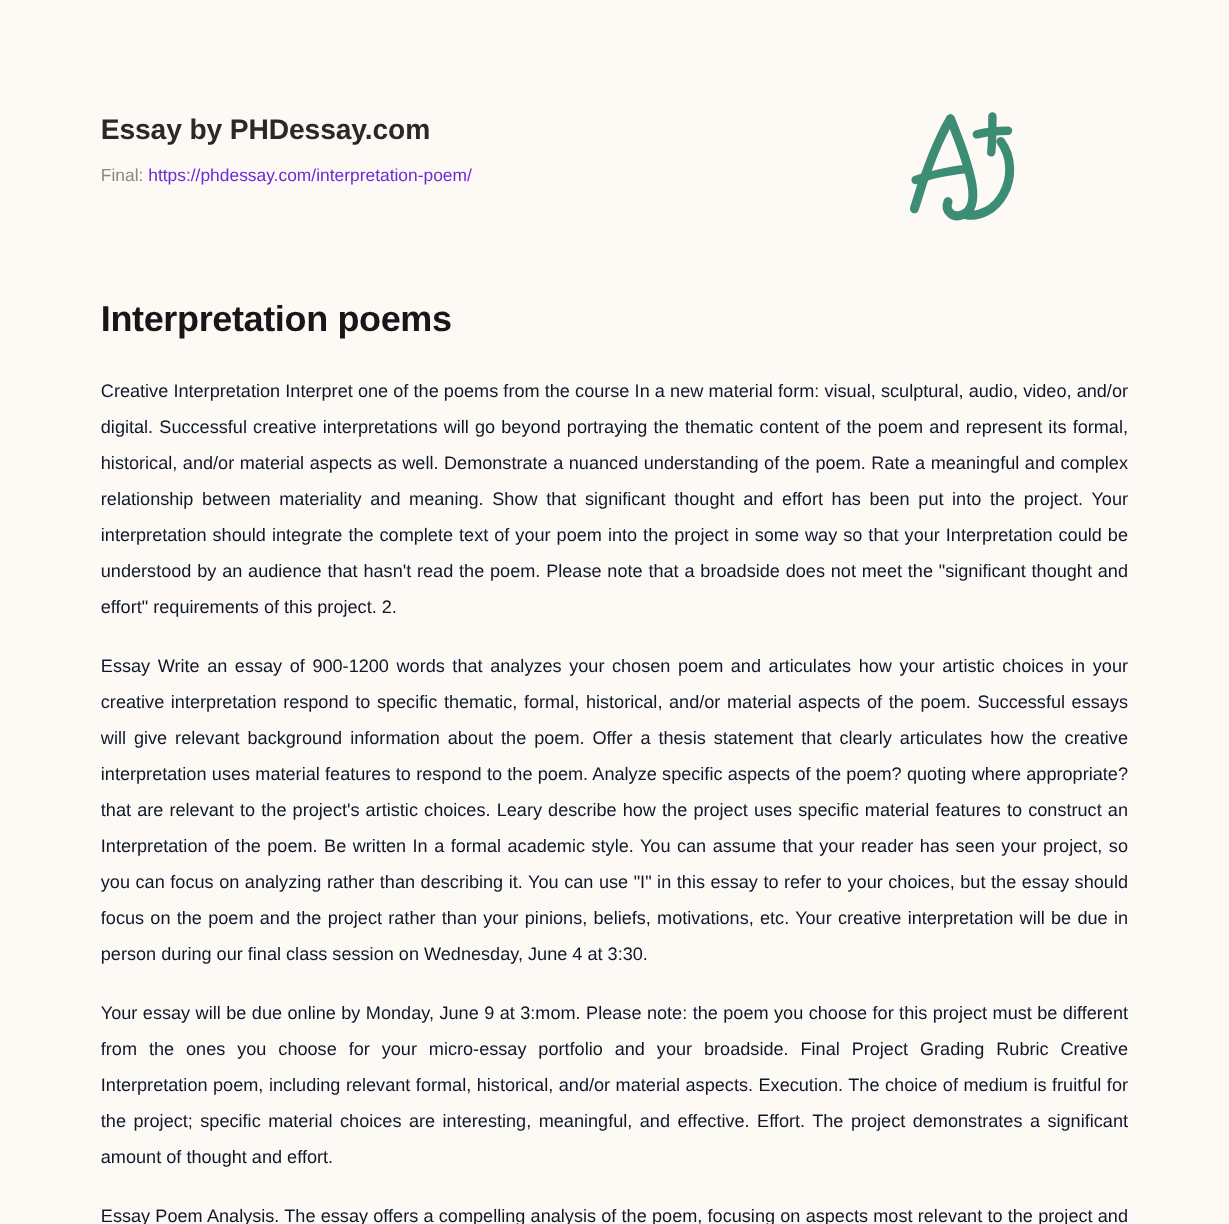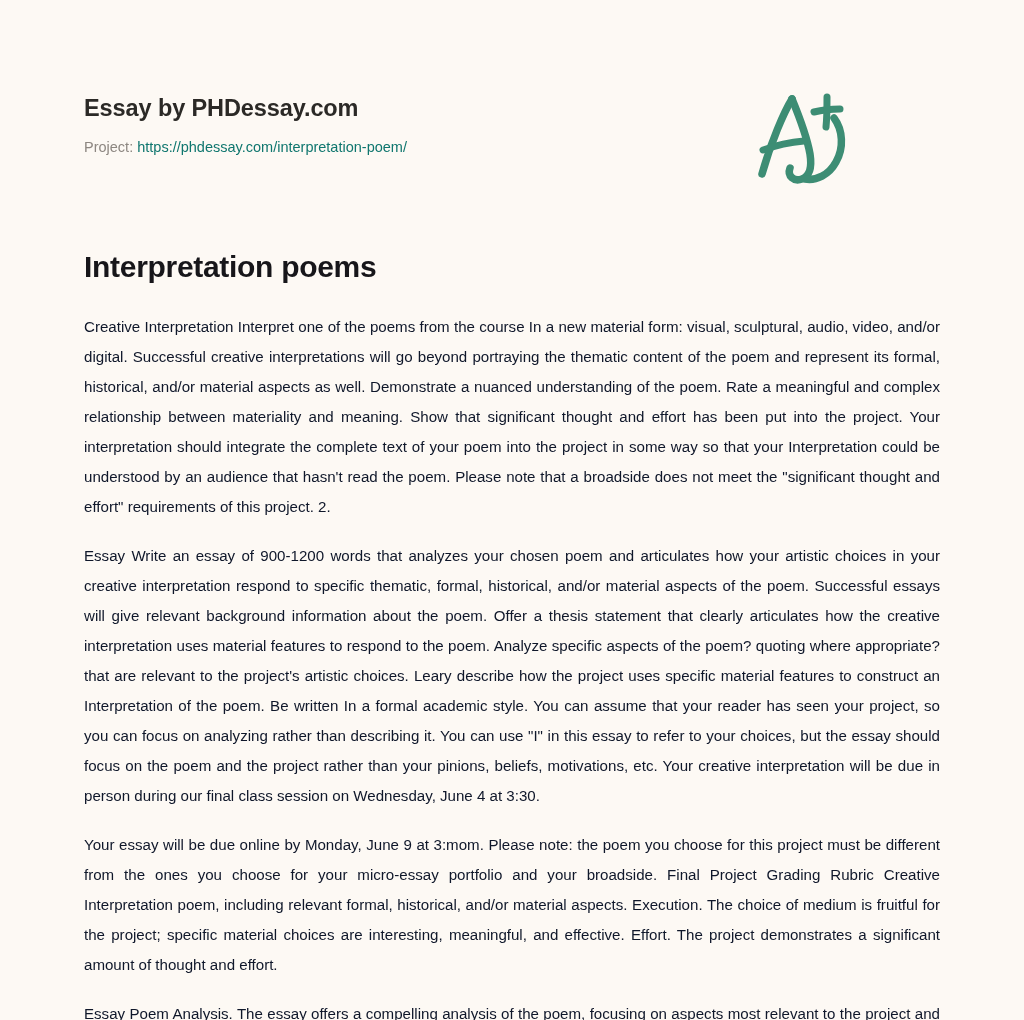--- a/index.html
+++ b/index.html
@@ -44,21 +44,21 @@
 
   .source-line {
     margin-top: 17px;
     font-size: 14.5px;
     color: #8d8781;
     line-height: 1.2;
     white-space: nowrap;
   }
 
   .source-link {
-    color: #0f766e;
+    color: #6d28d9;
     text-decoration: none;
   }
 
   
   .logo {
     position: absolute;
     top: 52px;
     right: 86px;
     width: 110px;
     height: 112px;
@@ -94,21 +94,21 @@
 </style>
 </head>
 <body>
 
 <div class="page">
 
   <div class="header">
     <h1 class="brand-title">Essay by PHDessay.com</h1>
 
     <div class="source-line">
-      <span>Project:</span>
+      <span>Final:</span>
       <a class="source-link" href="#">https://phdessay.com/interpretation-poem/</a>
     </div>
 
     <div class="logo">
       <svg viewBox="0 0 110 112" xmlns="http://www.w3.org/2000/svg" aria-hidden="true">
         <g fill="none" stroke="#3d8d74" stroke-linecap="round" stroke-linejoin="round">
 
           <path d="M48 19 C40 32, 27 62, 18 94" stroke-width="7.5"></path>
 
           <path d="M48 19 C55 36, 63 57, 66 74 C68 87, 66 96, 58 99 C50 102, 43 96, 46 88" stroke-width="7.5"></path>

